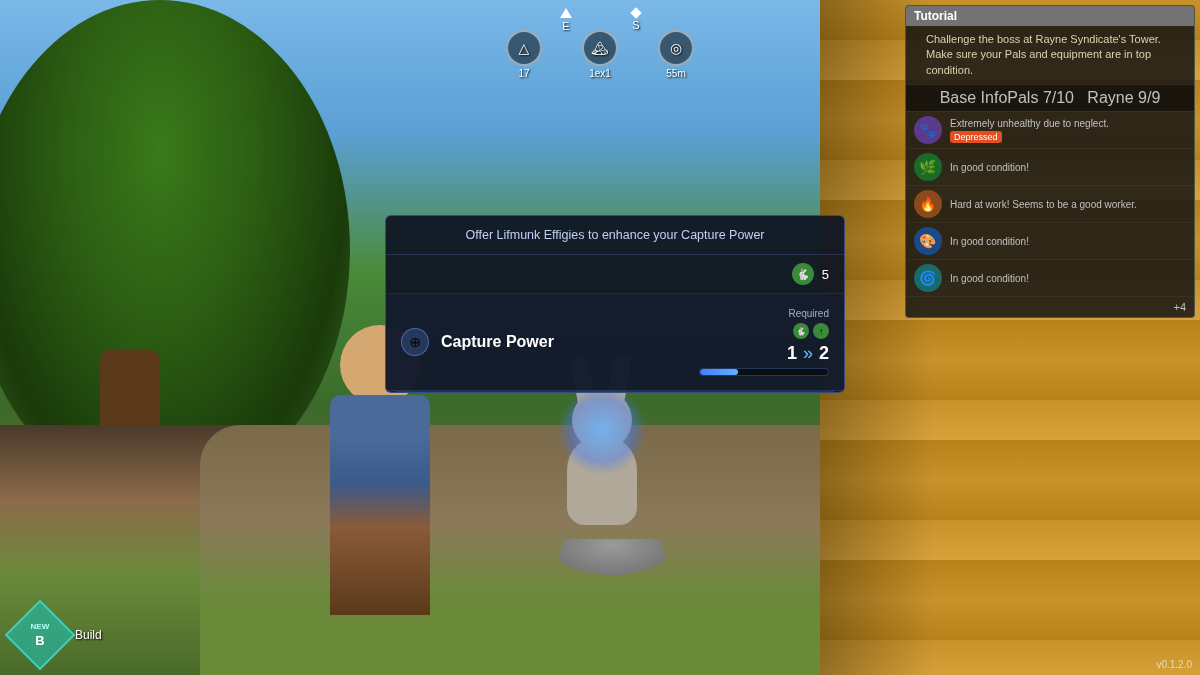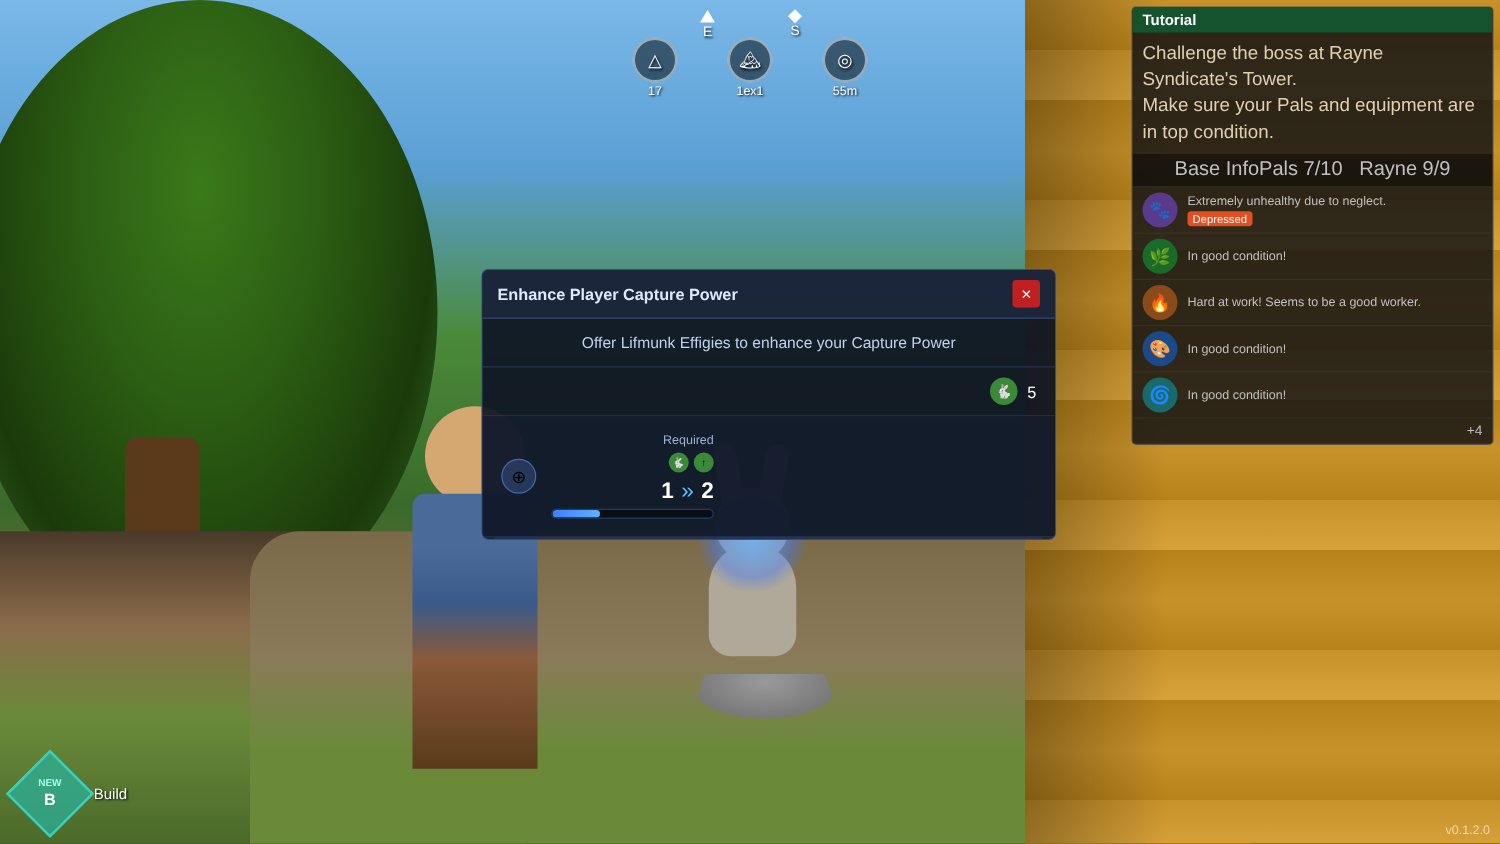--- a/index.html
+++ b/index.html
@@ -260,29 +260,29 @@
       position: absolute;
       top: 5px;
       right: 5px;
       width: 290px;
       background: rgba(20,20,20,0.85);
       border: 1px solid rgba(255,255,255,0.2);
       border-radius: 4px;
       overflow: hidden;
     }
     .tutorial-header {
-      background: #14532d;
+      background: #737373;
       padding: 3px 8px;
       font-size: 12px;
       font-weight: bold;
       color: white;
     }
     .tutorial-body {
-      padding: 6px 8px;
-      font-size: 15px;
+      padding: 6px 20px;
+      font-size: 11px;
       color: #e0d0b0;
       line-height: 1.4;
     }
     .base-info-header {
       display: flex;
       justify-content: center;
       padding: 4px 8px;
       background: rgba(0,0,0,0.4);
       font-size: 16px;
       color: #c0c0c0;
@@ -652,36 +652,31 @@
       <div class="pal-status good">In good condition!</div>
     </div>
     <div class="pal-entry">
       <div class="pal-avatar teal">🌀</div>
       <div class="pal-status good">In good condition!</div>
     </div>
     <div class="plus-badge">+4</div>
   </div>
 
   <div id="enhance-dialog">
-    <div class="dialog-title-bar">
-      <span class="dialog-title">Enhance Player Capture Power</span>
-      <div class="close-btn">
-        <span>×</span>
-      </div>
-    </div>
 
     <div class="dialog-subtitle">Offer Lifmunk Effigies to enhance your Capture Power</div>
 
     <div class="dialog-resource-row">
       <div class="resource-icon">🐇</div>
       <span class="resource-count">5</span>
     </div>
 
     <div class="capture-power-row">
       <div class="capture-icon">⊕</div>
+      <span class="capture-label">Capture Power</span>
       <div class="capture-right">
         <span class="required-label">Required</span>
         <div class="required-icons">
           <div class="req-icon">🐇</div>
           <div class="req-icon">↑</div>
         </div>
         <div class="level-display">
           <span class="level-current">1</span>
           <span class="level-arrow">»</span>
           <span class="level-next">2</span>

